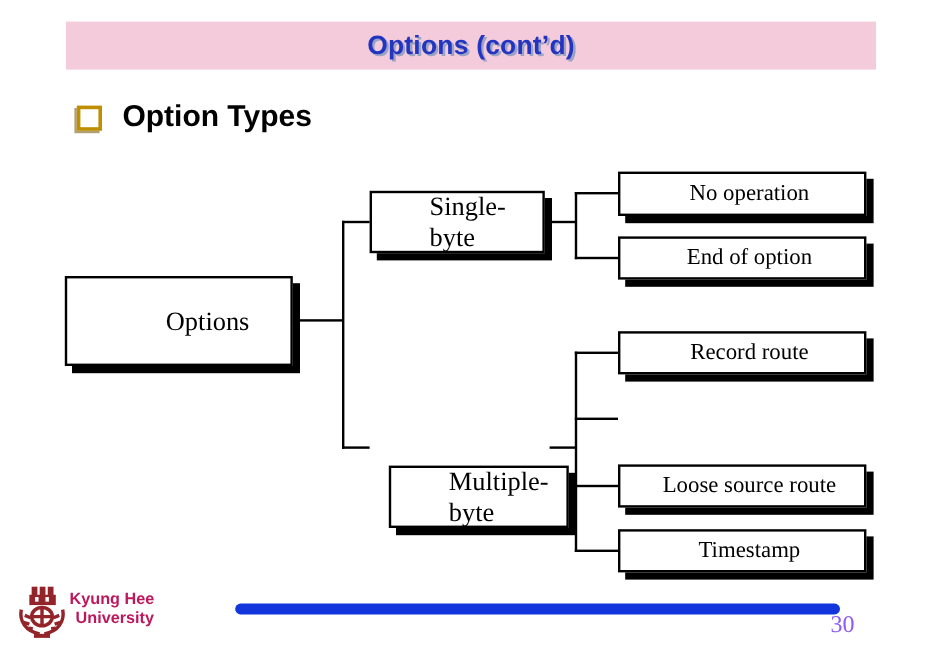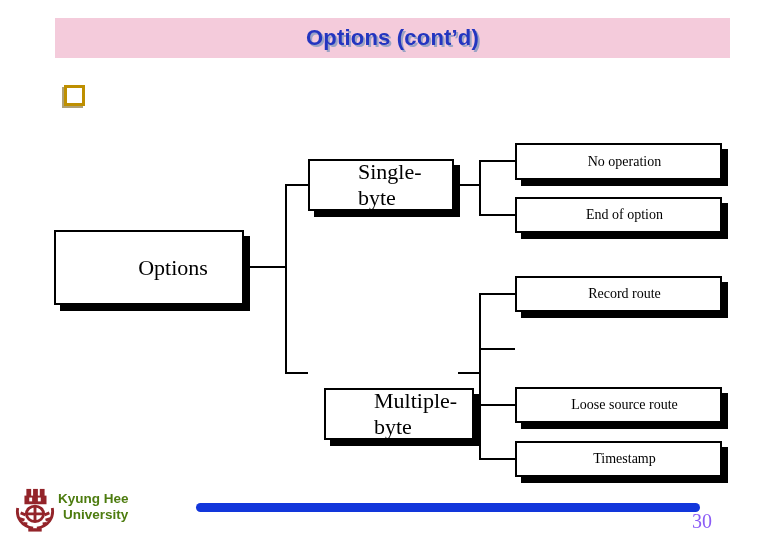--- a/index.html
+++ b/index.html
@@ -16,48 +16,49 @@
   .heading-row{position:absolute;left:64px;top:83px;display:flex;align-items:center;}
   .bullet{width:15px;height:15px;border:3px solid #BE8F00;background:#fff;
           box-shadow:-2px 2px 0 rgba(110,82,0,0.55);margin-top:2px;}
   .heading{margin-left:17px;font-size:25px;font-weight:bold;color:#000;}
 
   
   .dbox{position:absolute;box-sizing:border-box;background:#fff;border:2px solid #000;
         box-shadow:6px 6px 0 0 #000;display:flex;align-items:center;justify-content:center;
         font-family:"Liberation Serif",serif;color:#000;}
   .dbox.parent{font-size:22px;padding-left:48px;}
-  .dbox.child{font-size:14px;padding-left:12px;}
+  .dbox.child{font-size:19px;padding-left:12px;}
 
   
   .hline,.vline{position:absolute;background:#000;}
   .hline{height:2px;}
   .vline{width:2px;}
 
   
   .logo{position:absolute;left:12px;top:487px;width:46px;height:46px;}
   .inst{position:absolute;left:58px;top:491px;font-size:13.5px;font-weight:bold;
-        color:#4d7c0f;line-height:16px;}
+        color:#be185d;line-height:16px;}
   .inst .line2{padding-left:5px;}
   .blue-bar{position:absolute;left:196px;top:503px;width:504px;height:9px;
             border-radius:5px;background:#1236DB;}
   .page-num{position:absolute;left:692px;top:510px;font-family:"Liberation Serif",serif;
             font-size:20px;color:#8b5cf6;}
 </style>
 </head>
 <body>
 
 <div class="slide">
 
   <div class="banner">
     <span class="banner-text">Options (cont’d)</span>
   </div>
 
   <div class="heading-row">
     <span class="bullet"></span>
+    <span class="heading">Option Types</span>
   </div>
 
   <div class="dbox parent" style="left:54px;top:230px;width:190px;height:75px;">Options</div>
 
   <div class="dbox parent" style="left:308px;top:159px;width:146px;height:52px;">Single-byte</div>
 
   <div class="dbox parent" style="left:324px;top:347px;width:150px;height:52px;margin-top:41px;">Multiple-byte</div>
 
   <div class="dbox child" style="left:515px;top:143px;width:207px;height:37px;">No operation</div>
 

